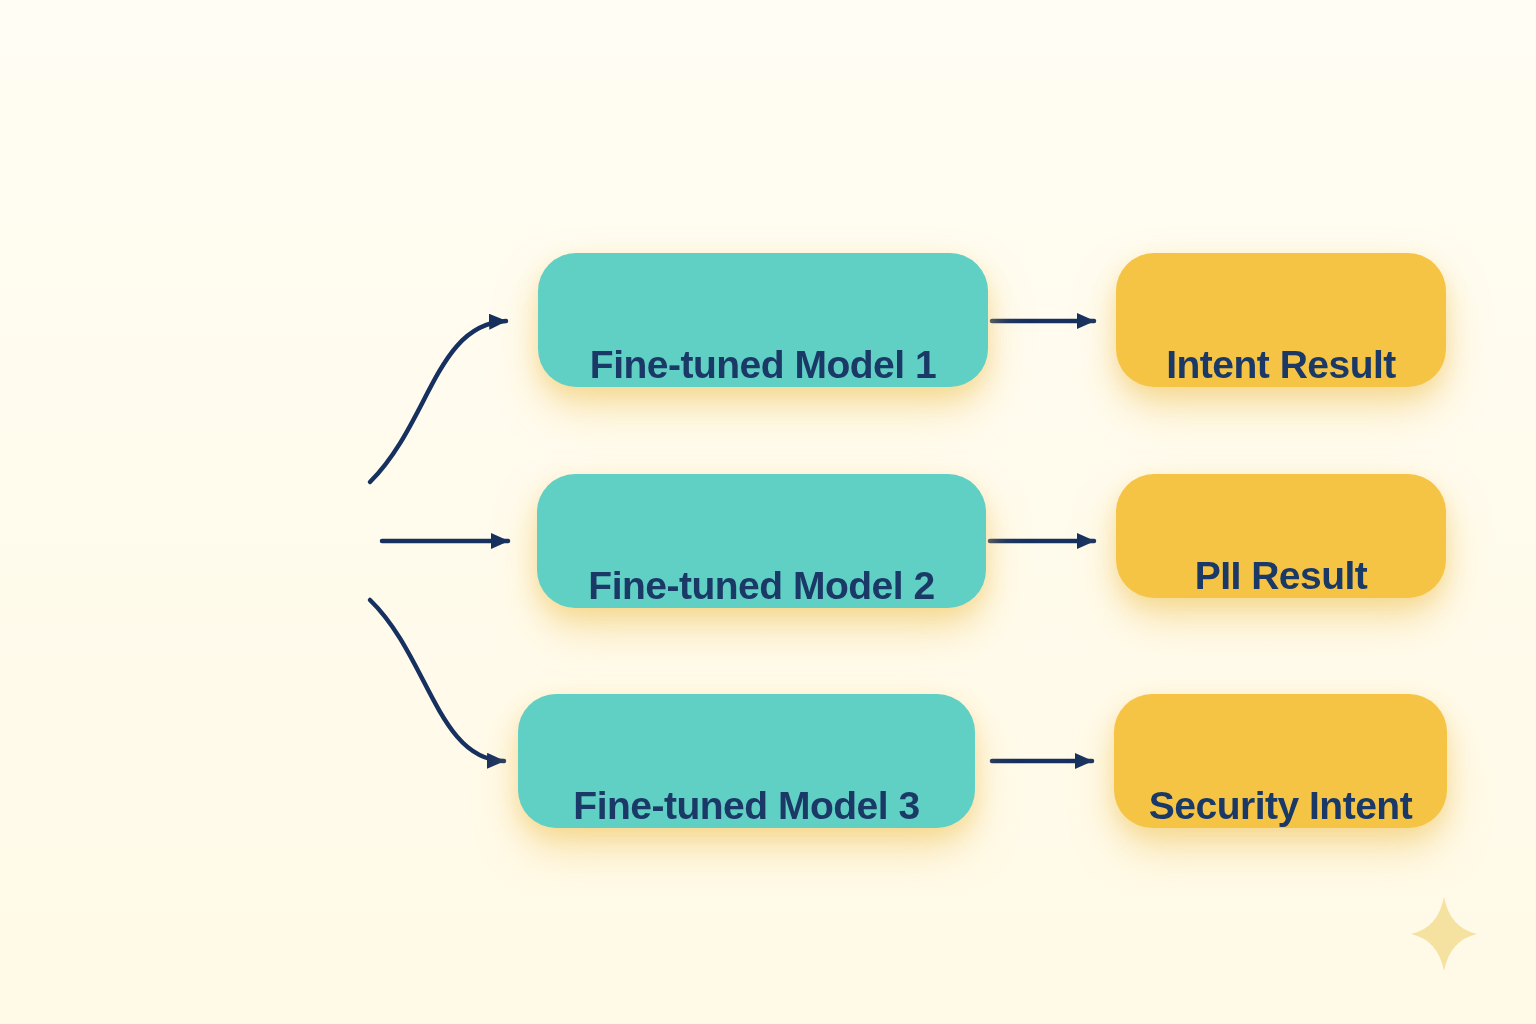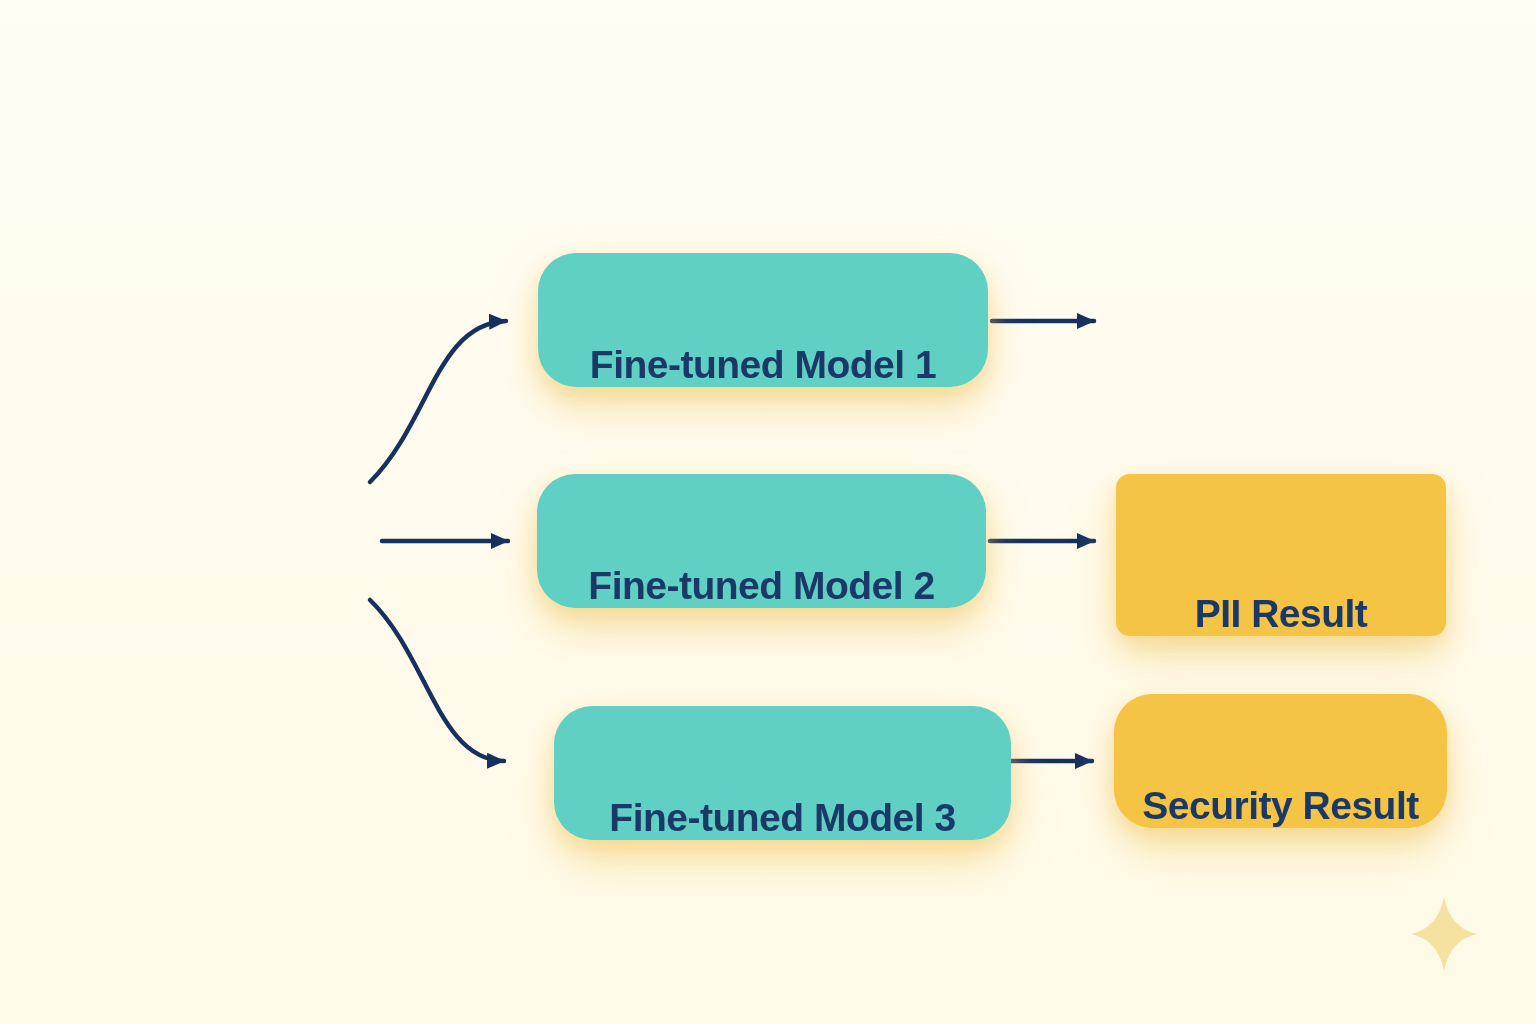--- a/index.html
+++ b/index.html
@@ -46,24 +46,24 @@
   }
   .node--input {
     left: 85px; top: 473px; width: 291px; height: 135px;
     background: #7A5CDA;
     color: #F7F5FE;
     border-radius: 42px;
   }
   .node--model { background: #60CFC4; }
   .node--model-1 { left: 538px; top: 253px; width: 450px; height: 134px; }
   .node--model-2 { left: 537px; top: 474px; width: 449px; height: 134px; }
-  .node--model-3 { left: 554px; top: 694px; width: 457px; height: 134px; margin-top: 12px; }
+  .node--model-3 { left: 518px; top: 694px; width: 457px; height: 134px; }
   .node--result { background: #F6C445; }
   .node--result-1 { left: 1116px; top: 253px; width: 330px; height: 134px; }
-  .node--result-2 { left: 1116px; top: 474px; width: 330px; height: 162px; border-radius: 14px; }
+  .node--result-2 { left: 1116px; top: 474px; width: 330px; height: 124px; }
   .node--result-3 { left: 1114px; top: 694px; width: 333px; height: 134px; }
   .sparkle {
     position: absolute;
     z-index: 1;
     left: 0; top: 0;
     width: 1536px; height: 1024px;
     pointer-events: none;
   }
 </style>
 </head>
@@ -89,24 +89,27 @@
   <div class="node node--model node--model-1">
     <span>Fine-tuned Model 1</span>
   </div>
   <div class="node node--model node--model-2">
     <span>Fine-tuned Model 2</span>
   </div>
   <div class="node node--model node--model-3">
     <span>Fine-tuned Model 3</span>
   </div>
 
+  <div class="node node--result node--result-1">
+    <span>Intent Result</span>
+  </div>
   <div class="node node--result node--result-2">
     <span>PII Result</span>
   </div>
   <div class="node node--result node--result-3">
-    <span>Security Result</span>
+    <span>Security Intent</span>
   </div>
 
   <svg class="sparkle" viewBox="0 0 1536 1024">
     <path d="M 1444 897 Q 1450 928 1477 934 Q 1450 940 1444 971 Q 1438 940 1411 934 Q 1438 928 1444 897 Z" fill="#F6E2A0"></path>
   </svg>
 
 </div>
 
 </body></html>

